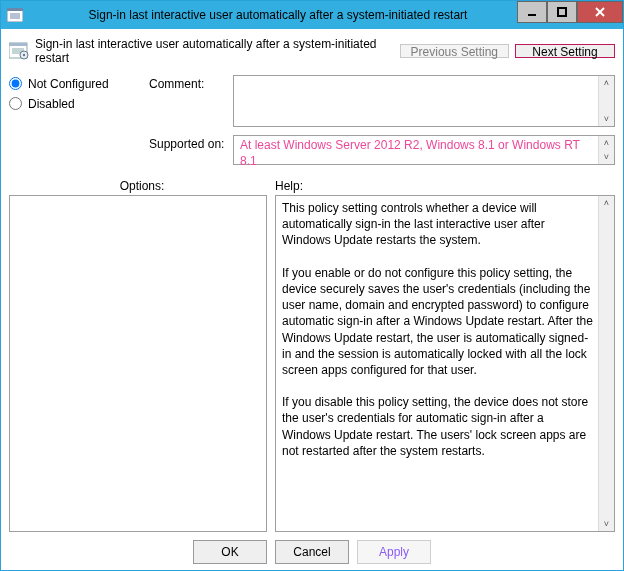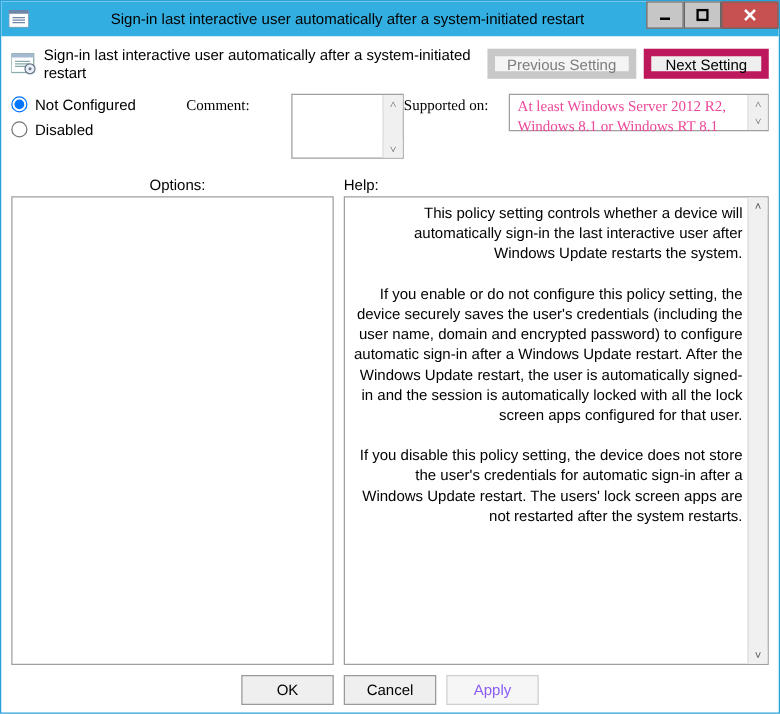--- a/index.html
+++ b/index.html
@@ -68,24 +68,24 @@
   .header-icon {
     width: 20px;
     height: 18px;
     flex: 0 0 auto;
   }
   .policy-name {
     flex: 1;
     font-size: 12px;
   }
   .nav-btn {
-    height: 24px;
+    height: 14px;
     min-width: 100px;
     background: #efefef;
-    border: 6px solid #be185d;
+    border: 1px solid #be185d;
     font-size: 12px;
     padding: 0 10px;
     cursor: pointer;
   }
   .nav-btn[disabled] {
     color: #7d7d7d;
     background: #f4f4f4;
     border-color: #c8c8c8;
     cursor: default;
   }
@@ -102,22 +102,21 @@
     display: flex;
     align-items: flex-start;
     gap: 6px;
     margin-bottom: 6px;
     font-size: 12px;
   }
   .radio-line input { margin:0; }
   .right-col {
     flex: 1;
     display: flex;
-    flex-direction: row;
-    font-family: Liberation Serif, serif;
+    flex-direction: column;
   }
   .labeled-field {
     display: flex;
     gap: 6px;
     align-items: flex-start;
     margin-bottom: 8px;
   }
   .labeled-field .lbl { width: 78px; padding-top: 2px; }
   .multiline-box {
     flex: 1;
@@ -172,21 +171,20 @@
     display: flex;
     margin-top: 6px;
     text-align: center;
   }
   .panes-labels .olabel { width: 266px; }
   .panes {
     display: flex;
     gap: 8px;
     flex: 1;
     margin-top: 2px;
-    text-align: right;
   }
   .pane {
     border: 1px solid #9f9f9f;
     background: #fff;
     position: relative;
     overflow: hidden;
   }
   .pane.options { width: 258px; }
   .pane.help { flex: 1; }
   .help-text {

